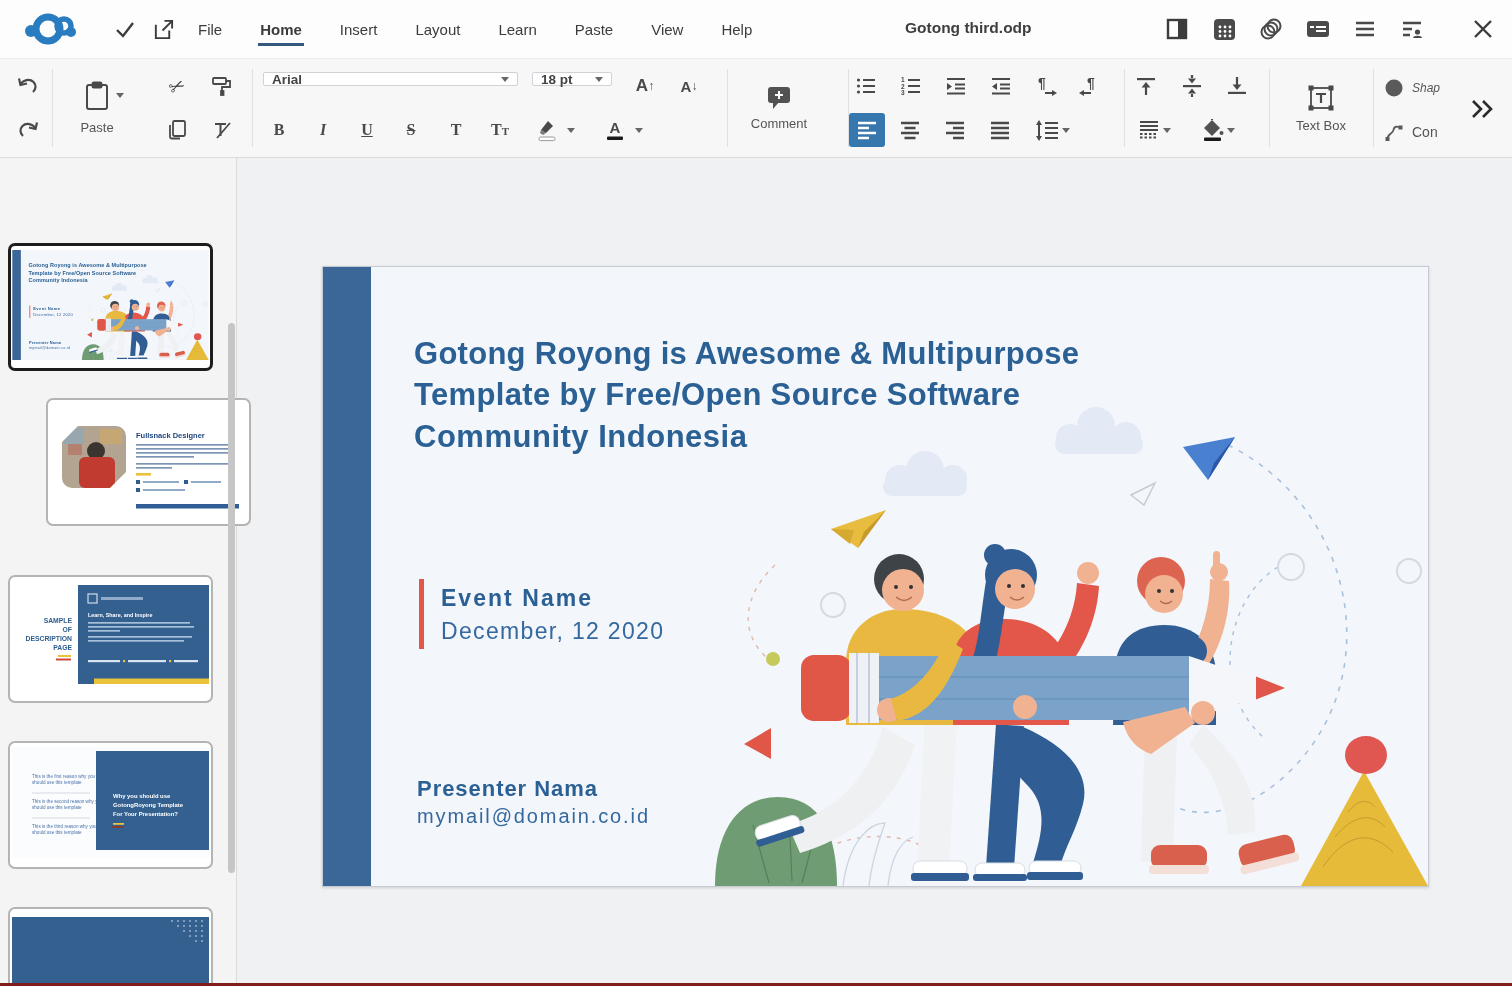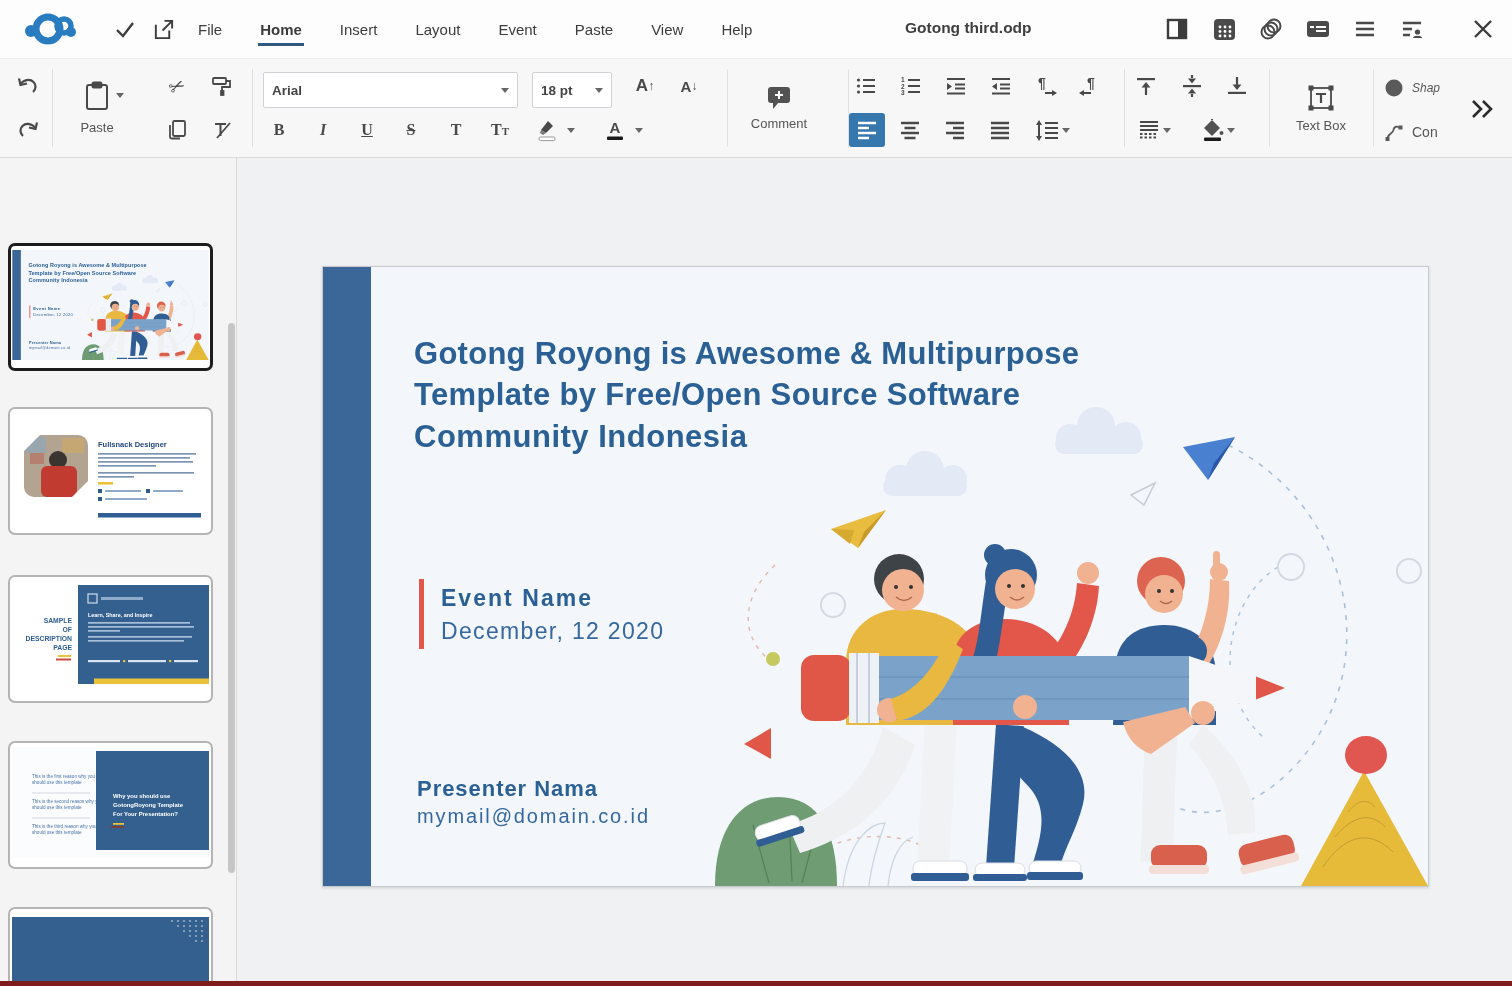--- a/index.html
+++ b/index.html
@@ -1,34 +1,34 @@
 <!DOCTYPE html>
 <html><head>
 <meta charset="utf-8">
 <style>
   html,body{margin:0;padding:0;background:#fff;font-family:"Liberation Sans",sans-serif;}
-  #app{position:relative;width:1512px;height:986px;overflow:hidden;background:#f0f1f2;border-bottom:5px solid #7f1d1d;box-sizing:border-box;}
+  #app{position:relative;width:1512px;height:986px;overflow:hidden;background:#f0f1f2;border-bottom:3px solid #7f1d1d;box-sizing:border-box;}
   
   #header{position:absolute;left:0;top:0;width:1512px;height:58px;background:#fdfdfd;}
   #logo{position:absolute;left:24px;top:13px;width:52px;height:32px;}
   .hdr-ico{position:absolute;top:16px;width:26px;height:26px;display:flex;align-items:center;justify-content:center;color:#3c3c3c;cursor:pointer;}
   #menubar{position:absolute;left:196px;top:0;height:58px;display:flex;align-items:center;gap:34px;}
   .menu-item{font-size:15px;color:#3c3c3c;cursor:pointer;position:relative;padding:6px 2px;}
   .menu-item.active{font-weight:bold;}
   .menu-item.active::after{content:"";position:absolute;left:0;right:0;bottom:-2px;height:3px;background:#33597f;}
   #doc-title{position:absolute;left:905px;top:19px;font-size:15.5px;font-weight:bold;color:#3f3f3f;}
   #hdr-right{position:absolute;right:14px;top:0;height:58px;display:flex;align-items:center;gap:17px;}
   .hrt{width:30px;height:30px;display:flex;align-items:center;justify-content:center;cursor:pointer;}
   
   #toolbar{position:absolute;left:0;top:58px;width:1512px;height:100px;background:#f7f7f7;border-top:1px solid #ececec;border-bottom:1px solid #dbdbdb;box-sizing:border-box;}
   .sep{position:absolute;top:10px;height:78px;width:1px;background:#e0e0e0;}
   .tbtn{position:absolute;display:flex;align-items:center;justify-content:center;border-radius:3px;cursor:pointer;color:#494949;}
   .tbtn.active{background:#3677ae;color:#fff;}
   .glyph{font-weight:bold;font-size:16px;font-family:"Liberation Serif",serif;}
-  .combo{position:absolute;height:36px;background:#fff;border:1px solid #cfd2d6;border-radius:2px;display:flex;align-items:center;padding:0 8px;box-sizing:border-box;font-size:13.5px;font-weight:bold;color:#444;cursor:pointer;}
+  .combo{position:absolute;height:14px;background:#fff;border:1px solid #cfd2d6;border-radius:2px;display:flex;align-items:center;padding:0 8px;box-sizing:border-box;font-size:13.5px;font-weight:bold;color:#444;cursor:pointer;}
   .combo .caret{margin-left:auto;}
   .caret{width:0;height:0;border-left:4px solid transparent;border-right:4px solid transparent;border-top:5px solid #666;}
   .biglabel{font-size:13px;color:#555;}
   .bigbtn{position:absolute;display:flex;flex-direction:column;align-items:center;justify-content:center;gap:5px;border-radius:3px;cursor:pointer;}
   .clip{overflow:hidden;white-space:nowrap;}
   
   #panel{position:absolute;left:0;top:158px;width:237px;height:828px;background:#f4f4f5;border-right:1px solid #dadada;box-sizing:border-box;}
   .thumb{position:absolute;left:8px;width:205px;height:128px;background:#fff;border:2px solid #b4b4b4;border-radius:7px;overflow:hidden;cursor:pointer;box-sizing:border-box;}
   .thumb.selected{border:3px solid #1d1d1d;}
   .thumb svg{display:block;margin:4px auto 0 auto;}
@@ -58,21 +58,21 @@
       <svg width="23" height="23" viewBox="0 0 24 24">
           <path d="M4 7 v14 h14 v-8" fill="none" stroke="#3c3c3c" stroke-width="2"></path>
           <path d="M13 3 h8 v8 M21 3 L11 13" fill="none" stroke="#3c3c3c" stroke-width="2"></path>
         </svg>
     </div>
     <div id="menubar">
       <div class="menu-item">File</div>
       <div class="menu-item active">Home</div>
       <div class="menu-item">Insert</div>
       <div class="menu-item">Layout</div>
-      <div class="menu-item">Event</div>
+      <div class="menu-item">Learn</div>
       <div class="menu-item">Paste</div>
       <div class="menu-item">View</div>
       <div class="menu-item">Help</div>
     </div>
     <div id="doc-title">Gotong third.odp</div>
     <div id="hdr-right">
       <div class="hrt">
         <svg width="22" height="22" viewBox="0 0 22 22">
             <rect x="2" y="2" width="18" height="18" fill="none" stroke="#3c3c3c" stroke-width="2.4"></rect>
             <rect x="12" y="3" width="7" height="16" fill="#3c3c3c"></rect>
@@ -417,21 +417,21 @@
   </div>
 
   <div id="panel">
 
     <div class="thumb selected" style="top:85px;">
       <svg width="197" height="110" viewBox="0 0 1105 619">
           <use href="#slideScene"></use>
         </svg>
     </div>
 
-    <div class="thumb" style="top:249px;">
+    <div class="thumb" style="top:240px;margin-left:38px;">
       <svg width="197" height="111" viewBox="0 0 197 111">
         <rect width="197" height="111" fill="#ffffff"></rect>
         <g>
           <rect x="12" y="22" width="64" height="62" rx="10" fill="#b3a391"></rect>
           <rect x="14" y="24" width="20" height="16" fill="#8fa7b8" opacity=".75"></rect>
           <rect x="50" y="25" width="22" height="15" fill="#c9a86a" opacity=".75"></rect>
           <rect x="18" y="40" width="14" height="11" fill="#b46a5a" opacity=".6"></rect>
           <circle cx="46" cy="47" r="9" fill="#3a3531"></circle>
           <rect x="29" y="53" width="36" height="31" rx="6" fill="#c23b30"></rect>
           <polygon points="12,22 28,22 12,38" fill="#ffffff"></polygon>

